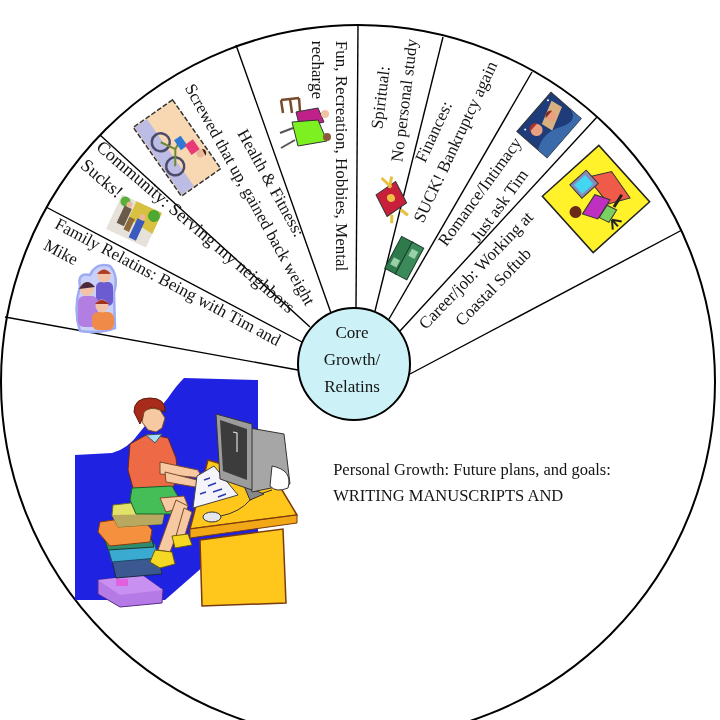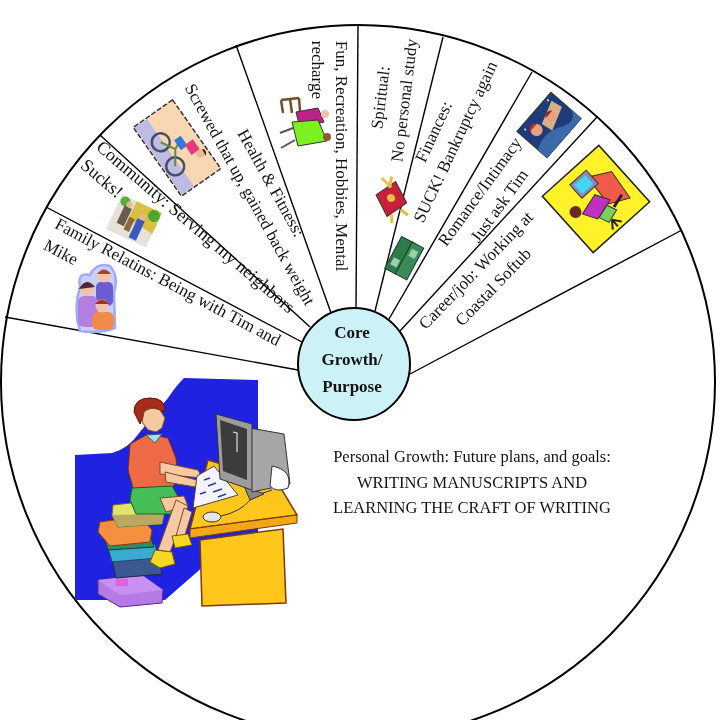--- a/index.html
+++ b/index.html
@@ -23,30 +23,30 @@
     .lbl-community { left: 188px; top: 236px; transform: translate(-50%,-50%) rotate(40.5deg); text-align: left; font-size: 18px; }
     .lbl-health    { left: 260px; top: 189px; transform: translate(-50%,-50%) rotate(61deg);   text-align: center; }
     .lbl-fun       { left: 329px; top: 156px; transform: translate(-50%,-50%) rotate(90deg);   text-align: left; }
     .lbl-spiritual { left: 393px; top: 99px;  transform: translate(-50%,-50%) rotate(-83deg);  text-align: center; }
     .lbl-finances  { left: 445px; top: 137px; transform: translate(-50%,-50%) rotate(-65deg);  text-align: center; }
     .lbl-romance   { left: 490px; top: 199px; transform: translate(-50%,-50%) rotate(-54deg);  text-align: center; }
     .lbl-career    { left: 485px; top: 279px; transform: translate(-50%,-50%) rotate(-46deg);  text-align: center; }
     .lbl-growth {
       left: 472px; top: 482px;
       transform: translate(-50%,-50%);
-      text-align: center;
+      text-align: left;
       font-size: 16.5px;
       line-height: 25.5px;
     }
     .lbl-growth .bold { font-weight: normal; }
     .lbl-core {
       left: 352px; top: 359px;
       transform: translate(-50%,-50%);
       text-align: center;
-      font-weight: bold;
+      font-weight: normal;
       font-size: 17px;
       line-height: 27px;
     }
   </style>
 </head>
 <body>
 
 <div id="stage">
 
   <svg id="wheel-svg" viewBox="0 0 720 720" xmlns="http://www.w3.org/2000/svg">
@@ -224,22 +224,21 @@
     <span>Romance/Intimacy</span>
     <span>Just ask Tim</span>
   </div>
   <div class="lbl lbl-career">
     <span>Career/job: Working at</span>
     <span>Coastal Softub</span>
   </div>
   <div class="lbl lbl-growth">
     <span>Personal Growth: Future plans, and goals:</span>
     <span class="bold">WRITING MANUSCRIPTS AND</span>
-    <span class="bold">LEARNING THE CRAFT OF WRITING</span>
   </div>
 
   <div class="lbl lbl-core">
     <span>Core</span>
     <span>Growth/</span>
-    <span>Purpose</span>
+    <span>Relatins</span>
   </div>
 
 </div>
 
 </body></html>

